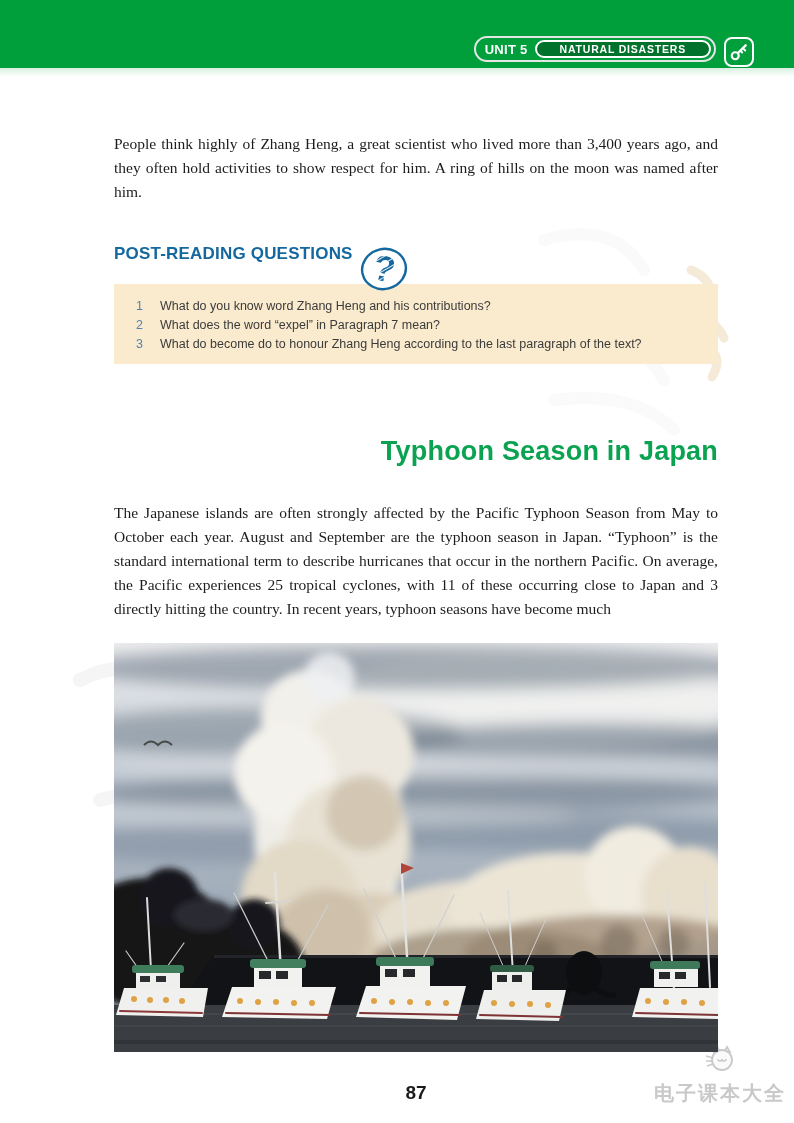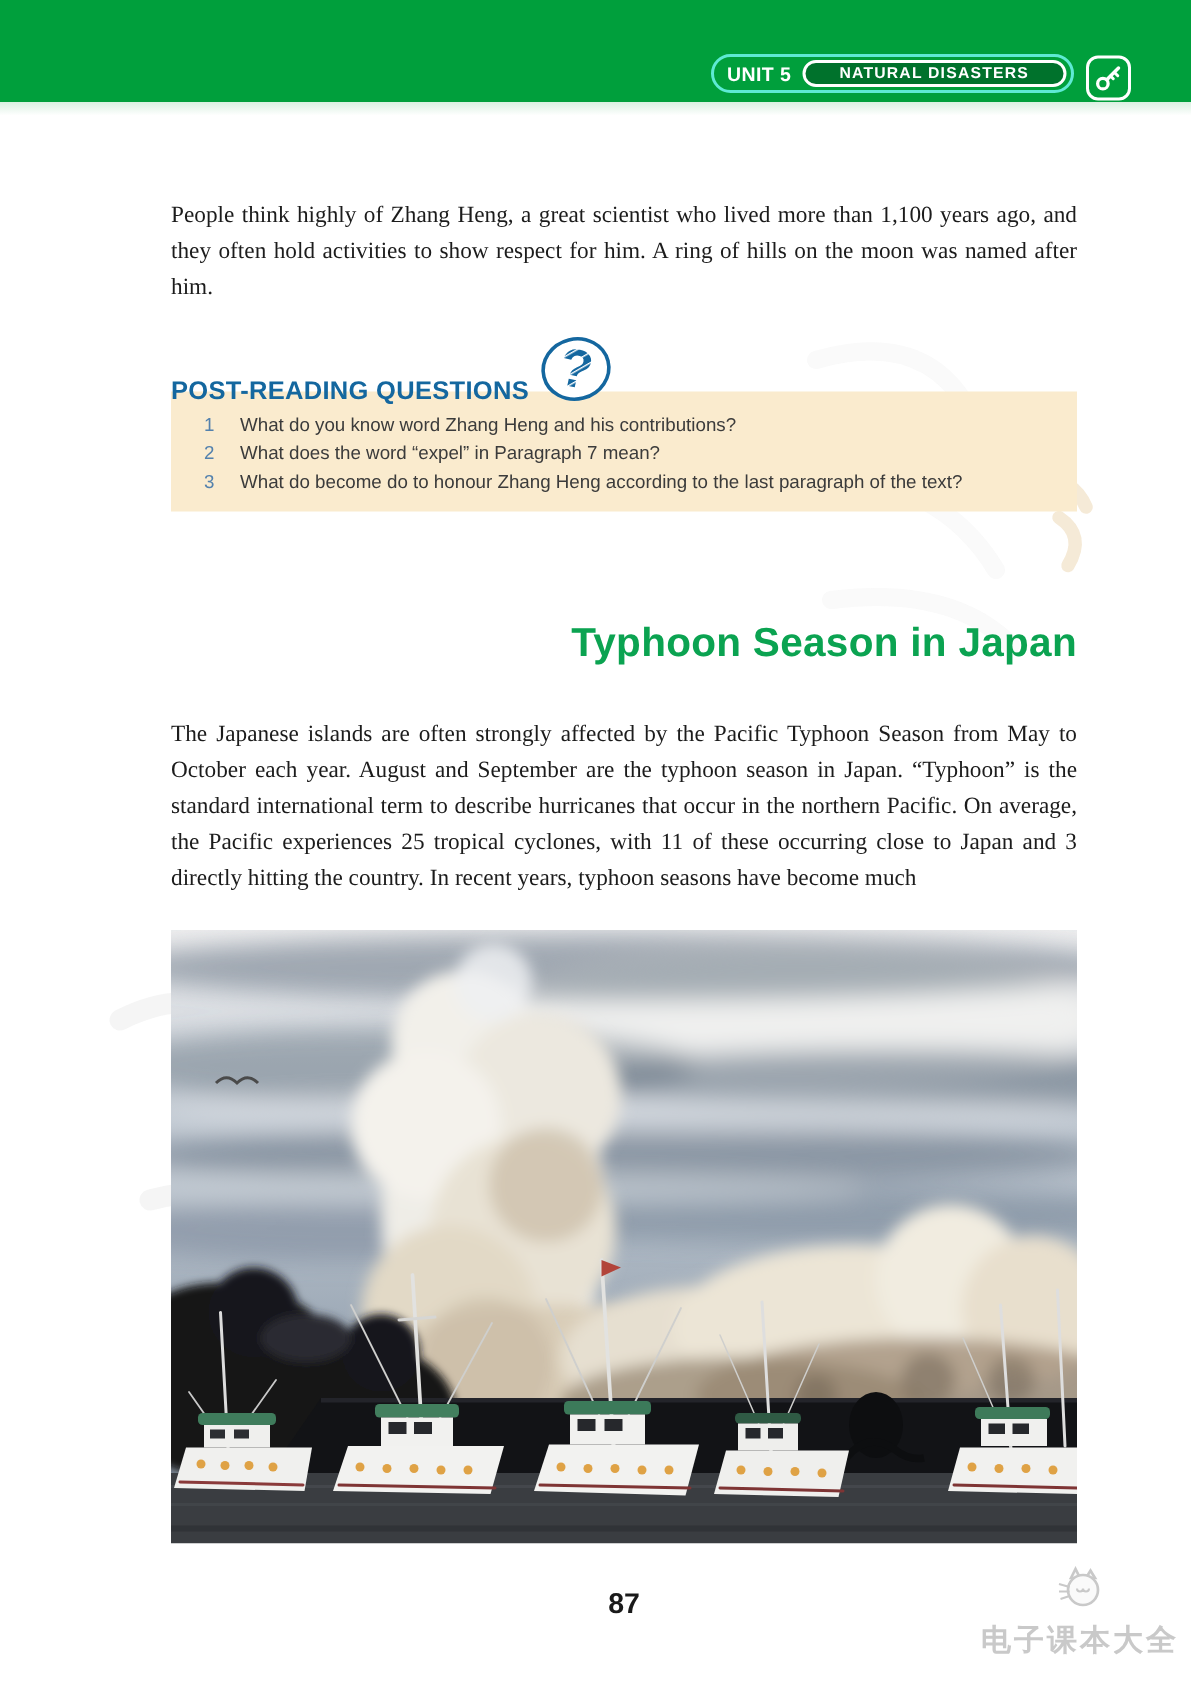--- a/index.html
+++ b/index.html
@@ -19,21 +19,21 @@
     height:9px;
     background: linear-gradient(#d9f0e1, #ffffff);
   }
   .badge-row {
     position:absolute; top:36px; right:78px;
     display:flex; align-items:center; gap:8px;
     font-family:"Liberation Sans", sans-serif;
   }
   .unit-pill {
     display:flex; align-items:center; gap:7px;
-    border:2px solid #5eead4; border-radius:15px;
+    border:2px solid #e5e5e5; border-radius:15px;
     padding:2px 3px 2px 9px;
   }
   .unit-label {
     color:#ffffff; font-weight:bold; font-size:13px; letter-spacing:.3px;
   }
   .topic-pill {
     background: var(--topic-pill-green, #00722c);
     border:2px solid #ffffff; border-radius:12px;
     padding:1px 23px;
     color:#ffffff; font-weight:bold; font-size:10.5px; letter-spacing:.8px;
@@ -50,22 +50,22 @@
   .content { padding:0 76px 0 114px; position:relative; z-index:2; }
   .body-text {
     font-size:15.5px; line-height:24px; color:var(--body-text,#1c1c1c);
     text-align:justify;
   }
   .body-text b { font-weight:normal; }
   .intro { margin-top:55px; }
 
   
   .pr-row {
-    margin-top:17px; height:50px;
-    display:flex; align-items:flex-end; gap:6px;
+    margin-top:40px; height:50px;
+    display:flex; align-items:flex-start; gap:6px;
     position:relative; z-index:3;
   }
   .pr-heading {
     font-family:"Liberation Sans", sans-serif;
     font-size:17px; font-weight:bold; letter-spacing:.2px;
     color: var(--heading-blue, #14679f);
   }
   .q-icon { width:50px; height:50px; flex:0 0 auto; }
 
   
@@ -132,21 +132,21 @@
         <circle cx="7.5" cy="16.5" r="4.2" fill="none" stroke="#ffffff" stroke-width="2.6"></circle>
         <path d="M10.8 13.2 L20 4" stroke="#ffffff" stroke-width="2.8" stroke-linecap="round"></path>
         <path d="M16.6 7.4 l2.8 2.8 M13.6 10.4 l2.2 2.2" stroke="#ffffff" stroke-width="2.4" stroke-linecap="round"></path>
       </svg>
     </div>
   </header>
   <div class="header-fade"></div>
 
   <main class="content">
 
-    <p class="body-text intro">People think highly of Zhang Heng, a great scientist who lived more than 1,100 years ago, and they often hold activities to show respect for him. A ring of hills on the moon was named after him.</p>
+    <p class="body-text intro">People think highly of Zhang Heng, a great scientist who lived more than 3,400 years ago, and they often hold activities to show respect for him. A ring of hills on the moon was named after him.</p>
 
     <div class="pr-row">
       <h2 class="pr-heading">POST-READING QUESTIONS</h2>
       <span class="q-icon">
         <svg width="50" height="50" viewBox="0 0 50 50">
           <defs>
             <pattern id="qhatch" width="6" height="6" patternUnits="userSpaceOnUse" patternTransform="rotate(48)">
               <rect width="6" height="6" fill="#14679f"></rect>
               <line x1="0" y1="0" x2="0" y2="6" stroke="#ffffff" stroke-width="1.8"></line>
             </pattern>

